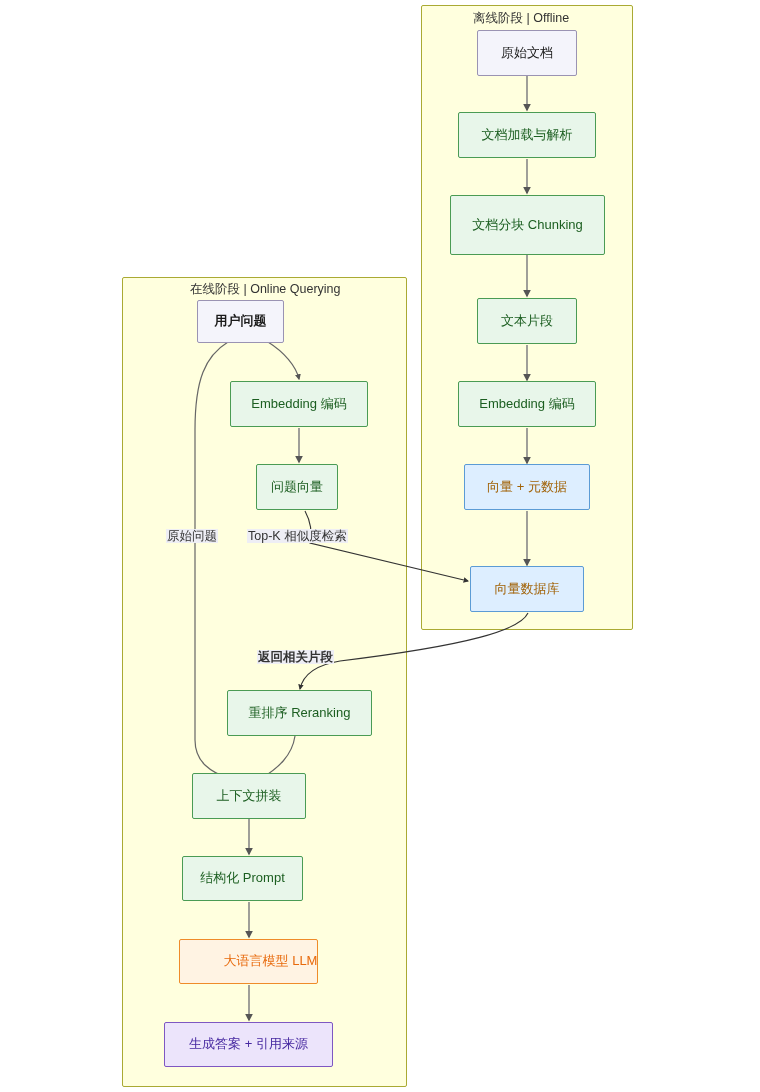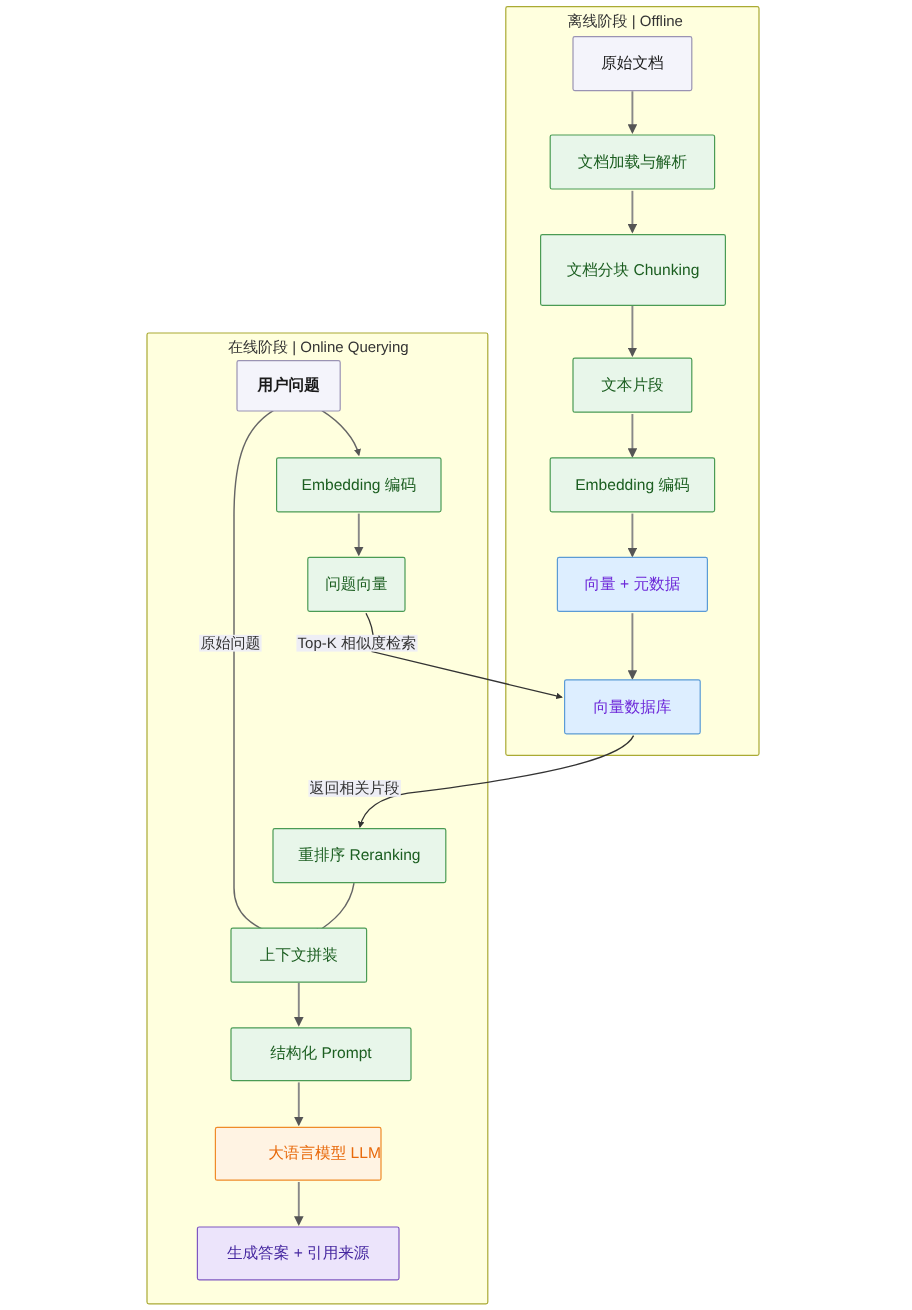--- a/index.html
+++ b/index.html
@@ -61,21 +61,21 @@
     color: #1a1a1a;
   }
   .node-green {
     background: #e8f6ea;
     border: 1px solid #4a9b54;
     color: #1b5e20;
   }
   .node-blue {
     background: #ddeeff;
     border: 1px solid #5b9bd5;
-    color: #6d28d9;
+    color: #a16207;
   }
   .node-orange {
     background: #fff3e3;
     border: 1px solid #ef8b29;
     color: #e8690b;
     padding-left: 44px;
   }
   .node-purple {
     background: #ece4fb;
     border: 1px solid #7e57c2;
@@ -134,21 +134,21 @@
 
     <path d="M 249 819 L 249 854" stroke="#888888" stroke-width="1.6" fill="none" marker-end="url(#arrow-gray)"></path>
 
     <path d="M 249 902 L 249 937" stroke="#888888" stroke-width="1.6" fill="none" marker-end="url(#arrow-gray)"></path>
 
     <path d="M 249 985 L 249 1020" stroke="#888888" stroke-width="1.6" fill="none" marker-end="url(#arrow-gray)"></path>
   </svg>
 
   <div class="edge-label" style="left:166px; top:529px;">原始问题</div>
   <div class="edge-label" style="left:247px; top:529px;">Top-K 相似度检索</div>
-  <div class="edge-label" style="left:257px; top:650px;">返回相关片段</div>
+  <div class="edge-label" style="left:257px; top:650px;font-weight:bold;">返回相关片段</div>
 
   <div class="node node-white" style="left:477px; top:30px; width:100px; height:46px;">原始文档</div>
 
   <div class="node node-green" style="left:458px; top:112px; width:138px; height:46px;">文档加载与解析</div>
 
   <div class="node node-green" style="left:450px; top:195px; width:155px; height:60px;">文档分块 Chunking</div>
 
   <div class="node node-green" style="left:477px; top:298px; width:100px; height:46px;">文本片段</div>
 
   <div class="node node-green" style="left:458px; top:381px; width:138px; height:46px;">Embedding 编码</div>
@@ -160,19 +160,19 @@
   <div class="node node-white" style="left:197px; top:300px; width:87px; height:43px;font-weight:bold;">用户问题</div>
 
   <div class="node node-green" style="left:230px; top:381px; width:138px; height:46px;">Embedding 编码</div>
 
   <div class="node node-green" style="left:256px; top:464px; width:82px; height:46px;">问题向量</div>
 
   <div class="node node-green" style="left:227px; top:690px; width:145px; height:46px;">重排序 Reranking</div>
 
   <div class="node node-green" style="left:192px; top:773px; width:114px; height:46px;">上下文拼装</div>
 
-  <div class="node node-green" style="left:182px; top:856px; width:151px; height:45px;margin-left:10px;">结构化 Prompt</div>
+  <div class="node node-green" style="left:182px; top:856px; width:121px; height:45px;">结构化 Prompt</div>
 
   <div class="node node-orange" style="left:179px; top:939px; width:139px; height:45px;">大语言模型 LLM</div>
 
   <div class="node node-purple" style="left:164px; top:1022px; width:169px; height:45px;">生成答案 + 引用来源</div>
 
 </div>
 
 </body></html>

